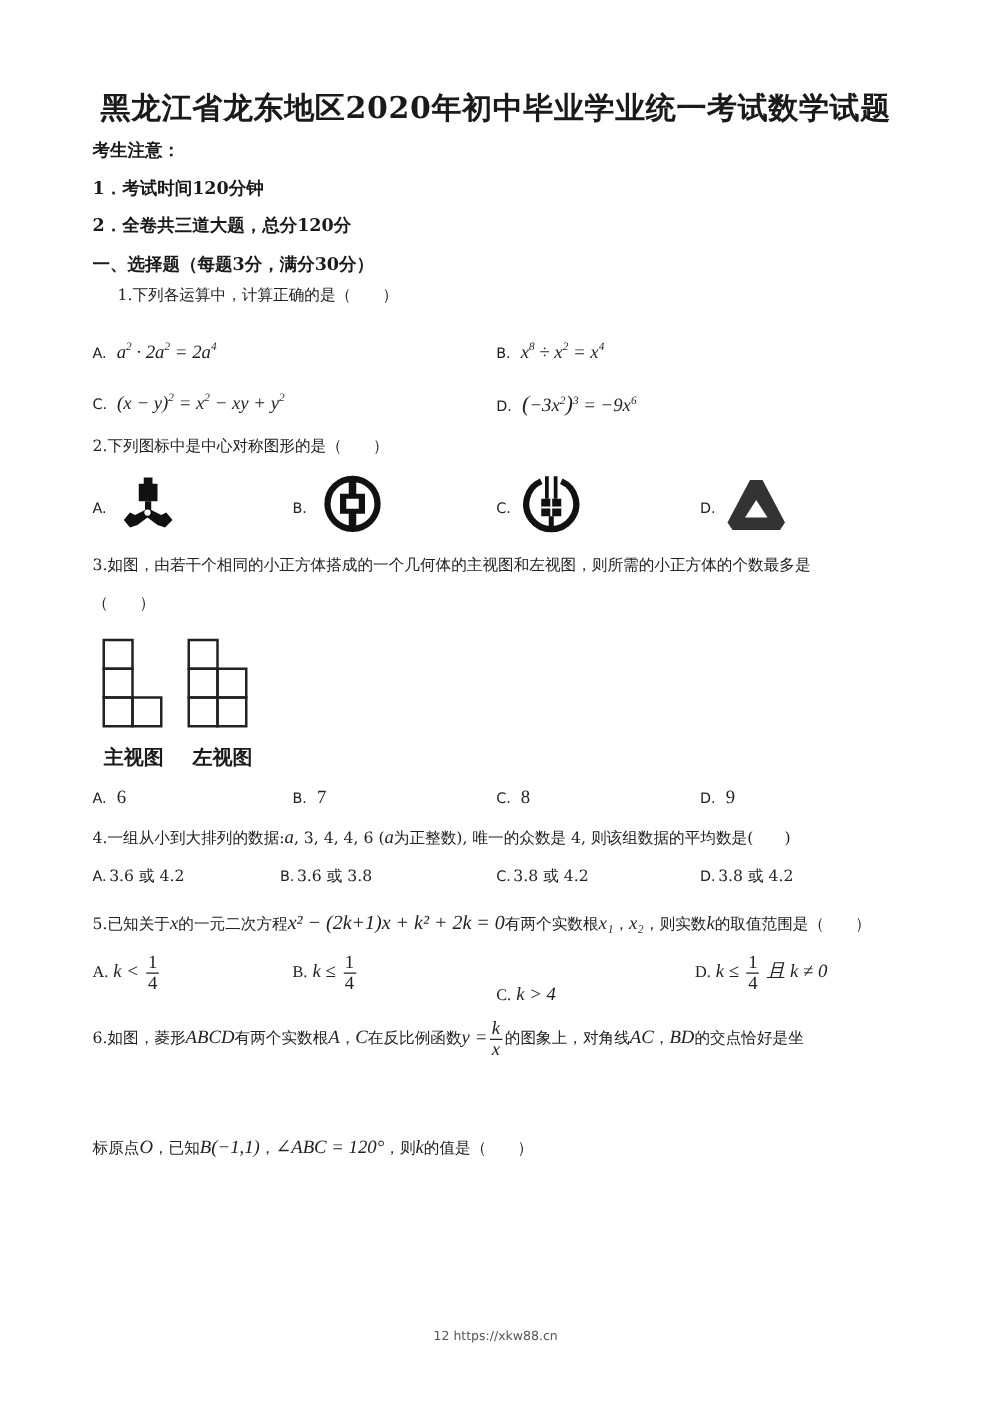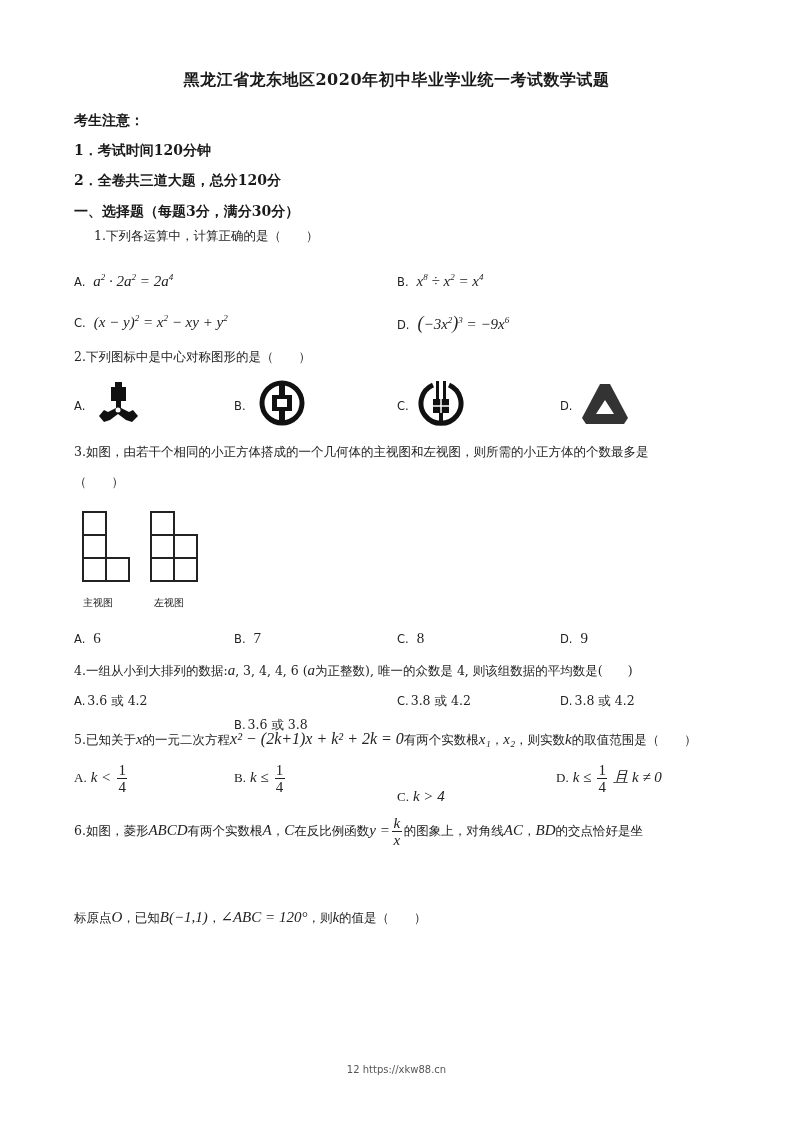--- a/index.html
+++ b/index.html
@@ -1,31 +1,31 @@
 <!DOCTYPE html>
 <html><head>
 <meta charset="utf-8">
 <style>
   html, body { margin: 0; padding: 0; background: #ffffff; }
   body { width: 793px; height: 1122px; position: relative; overflow: hidden; color: #1a1a1a;
          font-family: "DejaVu Serif", "Liberation Serif", serif; }
   .abs { position: absolute; white-space: nowrap; }
-  .title { left: 0; width: 793px; top: 70px; text-align: center; font-size: 16px; font-weight: bold; letter-spacing: 0.5px; }
+  .title { left: 0; width: 793px; top: 70px; text-align: center; font-size: 24px; font-weight: bold; letter-spacing: 0.5px; }
   .note { left: 74px; font-size: 14px; font-weight: bold; }
   .q { left: 74px; font-size: 12.5px; color: #222; }
   .opt { font-size: 12.5px; color: #222; }
   .lbl { font-family: "DejaVu Sans", "Liberation Sans", sans-serif; font-size: 11.5px; margin-right: 8px; }
   .m { font-family: "Liberation Serif", "DejaVu Serif", serif; font-style: italic; font-size: 15px; }
   .mr { font-family: "Liberation Serif", "DejaVu Serif", serif; font-size: 15px; }
   sup { font-size: 9px; vertical-align: 6px; }
   .frac { display: inline-flex; flex-direction: column; align-items: center; vertical-align: middle; font-family: "Liberation Serif", serif; font-size: 15px; line-height: 16px; margin: 0 2px; }
   .frac .bar { border-top: 1px solid #222; width: 10px; }
   .grid { position: absolute; border: 2px solid #222; box-sizing: border-box; }
   .footer { left: 0; width: 793px; text-align: center; top: 1064px; font-family: "DejaVu Sans", "Liberation Sans", sans-serif; font-size: 10px; color: #555; }
-  .caption { font-family: "DejaVu Sans", sans-serif; font-size: 10px; }
+  .caption { font-family: "DejaVu Sans", sans-serif; font-size: 16px; font-weight: bold; }
 </style>
 </head>
 <body>
 
 <div class="abs title">黑龙江省龙东地区2020年初中毕业学业统一考试数学试题</div>
 
 <div class="abs note" style="top:112px;">考生注意：</div>
 <div class="abs note" style="top:142px;">1．考试时间120分钟</div>
 <div class="abs note" style="top:172px;">2．全卷共三道大题，总分120分</div>
 <div class="abs note" style="top:203px;">一、选择题（每题3分，满分30分）</div>
@@ -115,21 +115,21 @@
 <div class="abs opt" style="left:560px;top:630px;">
   <span class="lbl">D.</span><span class="mr">9</span>
 </div>
 
 <div class="abs q" style="top:662px;">
   <span>4.一组从小到大排列的数据:</span><span class="m">a</span><span>, 3, 4, 4, 6 (</span><span class="m">a</span><span>为正整数), 唯一的众数是 4, 则该组数据的平均数是(　　)</span>
 </div>
 <div class="abs opt" style="left:74px;top:693px;">
   <span class="lbl" style="margin-right:2px;">A.</span><span>3.6 或 4.2</span>
 </div>
-<div class="abs opt" style="left:234px;top:693px;margin-top:24px;">
+<div class="abs opt" style="left:224px;top:693px;">
   <span class="lbl" style="margin-right:2px;">B.</span><span>3.6 或 3.8</span>
 </div>
 <div class="abs opt" style="left:397px;top:693px;">
   <span class="lbl" style="margin-right:2px;">C.</span><span>3.8 或 4.2</span>
 </div>
 <div class="abs opt" style="left:560px;top:693px;">
   <span class="lbl" style="margin-right:2px;">D.</span><span>3.8 或 4.2</span>
 </div>
 
 <div class="abs q" style="top:730px;">

